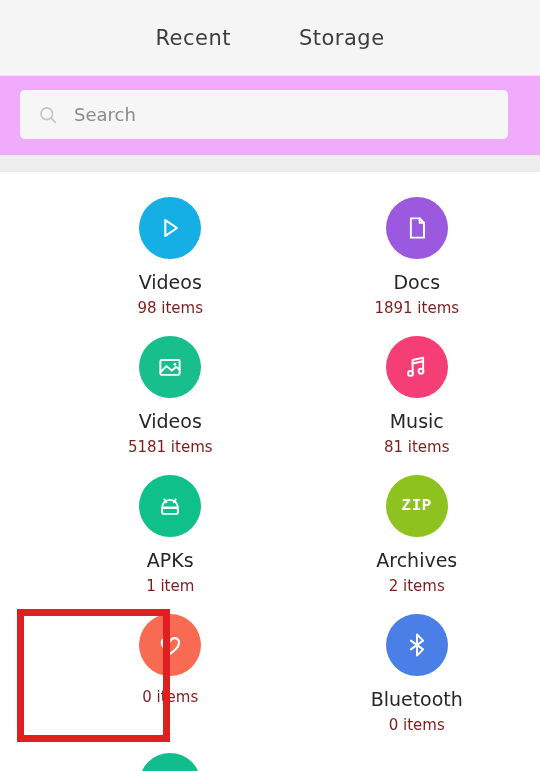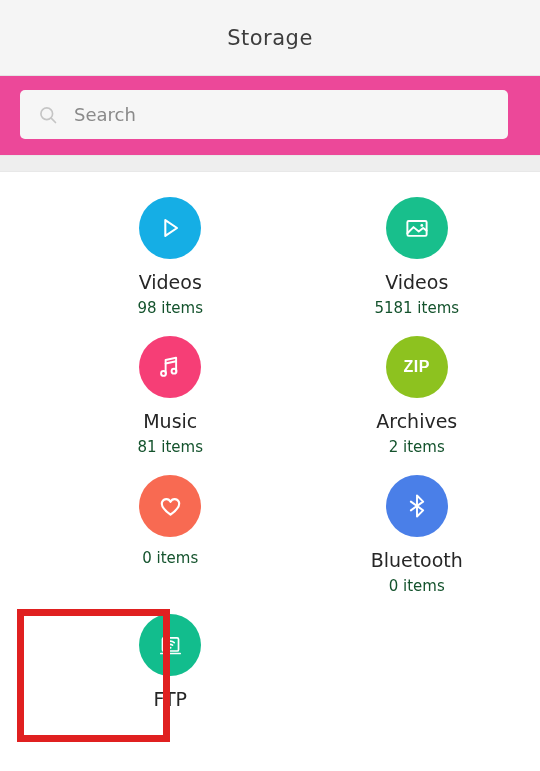--- a/index.html
+++ b/index.html
@@ -33,21 +33,21 @@
     padding: 4px 6px;
     cursor: pointer;
     white-space: nowrap;
   }
   .tab.active {
     color: #74b9e8;
   }
 
   
   .search-wrap {
-    background: #ec4899;
+    background: #f0abfc;
     padding: 14px 32px 16px 20px;
     box-sizing: border-box;
   }
   .search-box {
     height: 49px;
     background: #f6f6f6;
     border-radius: 5px;
     display: flex;
     align-items: center;
     padding: 0 18px;
@@ -108,52 +108,53 @@
     justify-content: center;
     margin-bottom: 13px;
     flex: 0 0 auto;
   }
   .circle svg { display: block; }
   .zip-text {
     color: #ffffff;
     font-size: 16px;
     font-weight: bold;
     letter-spacing: 0.5px;
-    font-family: Liberation Sans, sans-serif;
+    font-family: Liberation Mono, monospace;
   }
   .cell-label {
     font-size: 19px;
     color: #262626;
     line-height: 1.15;
     margin-bottom: 6px;
     white-space: nowrap;
   }
   .cell-count {
     font-size: 15px;
-    color: #14532d;
+    color: #7f1d1d;
     line-height: 1.15;
     white-space: nowrap;
   }
 
   
   .highlight-box {
     position: absolute;
     left: 17px;
     top: 609px;
     width: 153px;
     height: 133px;
     border: 7px solid #e02020;
     box-sizing: border-box;
     pointer-events: none;
   }
 </style>
 </head>
 <body>
 
 <div class="tabbar">
+  <div class="tab">Recent</div>
   <div class="tab">Storage</div>
 </div>
 
 <div class="search-wrap">
   <div class="search-box">
     <span class="search-icon">
       <svg viewBox="0 0 24 24" width="20" height="20" fill="none" stroke="#8a8a8a" stroke-width="2" stroke-linecap="round">
         <circle cx="10.5" cy="10.5" r="7"></circle>
         <line x1="15.8" y1="15.8" x2="21" y2="21"></line>
       </svg>
@@ -169,20 +170,30 @@
   <div class="cell">
     <div class="circle" style="background:#15aee5">
       <svg viewBox="0 0 32 32" width="30" height="30" fill="none" stroke="#ffffff" stroke-width="2.2" stroke-linejoin="round" stroke-linecap="round">
         <path d="M11 7.5 L23.5 16 L11 24.5 Z"></path>
       </svg>
     </div>
     <div class="cell-label">Videos</div>
     <div class="cell-count">98 items</div>
   </div>
 
+  <div class="cell">
+    <div class="circle" style="background:#9b59e0">
+      <svg viewBox="0 0 32 32" width="28" height="28" fill="none" stroke="#ffffff" stroke-width="2.2" stroke-linejoin="round" stroke-linecap="round">
+        <path d="M9 5 h10 l5 5 v17 h-15 Z"></path>
+        <path d="M19 5 v5 h5"></path>
+      </svg>
+    </div>
+    <div class="cell-label">Docs</div>
+    <div class="cell-count">1891 items</div>
+  </div>
 
   <div class="cell">
     <div class="circle" style="background:#18bf8c">
       <svg viewBox="0 0 32 32" width="28" height="28" fill="none" stroke="#ffffff" stroke-width="2.2" stroke-linejoin="round" stroke-linecap="round">
         <rect x="5" y="8" width="22" height="17" rx="1.5"></rect>
         <path d="M5 22 L12 15 L18 20 L23 16 L27 19"></path>
         <circle cx="21.5" cy="13" r="1.6" fill="#ffffff" stroke="none"></circle>
       </svg>
     </div>
     <div class="cell-label">Videos</div>
@@ -195,20 +206,32 @@
         <path d="M11 23 V8 l12 -2.5 V20.5"></path>
         <path d="M11 12 L23 9.5"></path>
         <circle cx="8.6" cy="23.3" r="2.8"></circle>
         <circle cx="20.6" cy="20.8" r="2.8"></circle>
       </svg>
     </div>
     <div class="cell-label">Music</div>
     <div class="cell-count">81 items</div>
   </div>
 
+  <div class="cell">
+    <div class="circle" style="background:#0fc08a">
+      <svg viewBox="0 0 32 32" width="28" height="28" fill="none" stroke="#ffffff" stroke-width="2.2" stroke-linejoin="round" stroke-linecap="round">
+        <path d="M7 18 a9 9 0 0 1 18 0 Z"></path>
+        <rect x="7" y="18" width="18" height="7" rx="1.8"></rect>
+        <line x1="9.5" y1="8.5" x2="11.8" y2="11.6"></line>
+        <line x1="22.5" y1="8.5" x2="20.2" y2="11.6"></line>
+      </svg>
+    </div>
+    <div class="cell-label">APKs</div>
+    <div class="cell-count">1 item</div>
+  </div>
 
   <div class="cell">
     <div class="circle" style="background:#8dc21f">
       <span class="zip-text">ZIP</span>
     </div>
     <div class="cell-label">Archives</div>
     <div class="cell-count">2 items</div>
   </div>
 
   <div class="cell">

